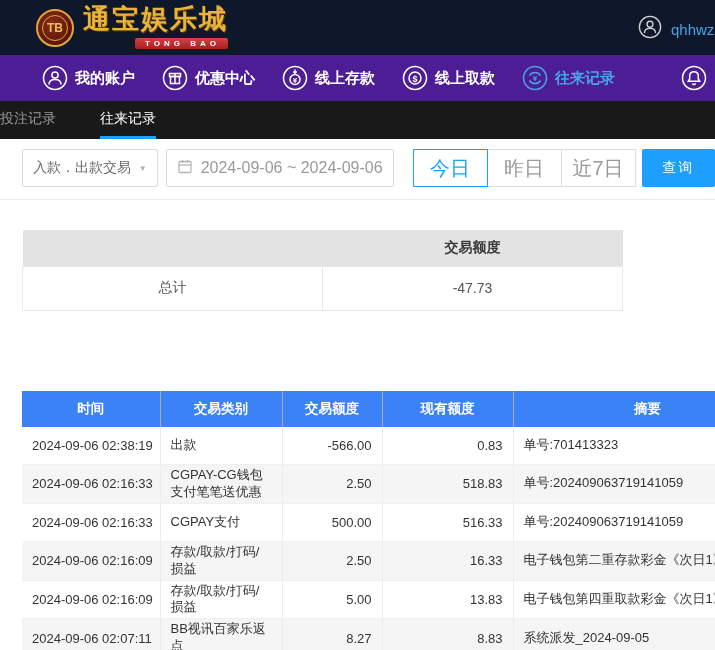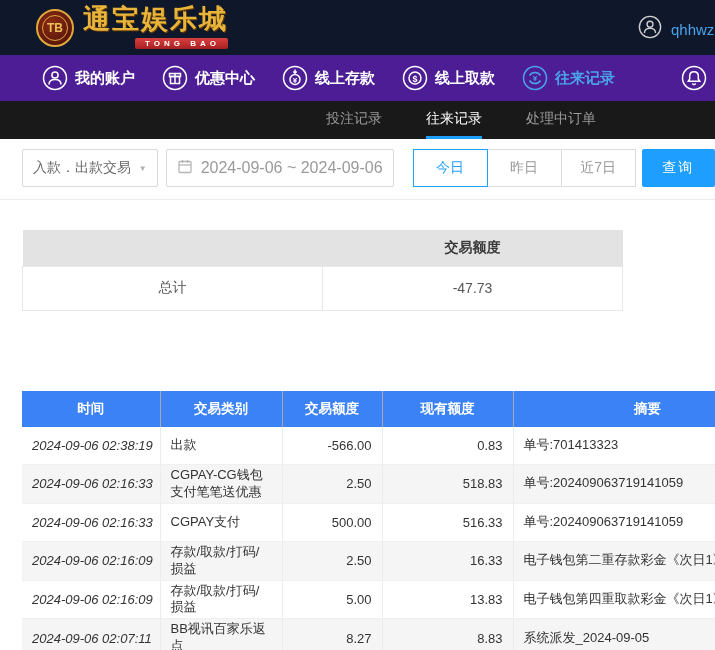--- a/index.html
+++ b/index.html
@@ -19,53 +19,53 @@
   .username { color:#4aa3e8; font-size:15px; white-space:nowrap; }
 
   
   .mainnav { height:46px; background:#4c1d95; display:flex; align-items:center; gap:27px; padding-left:42px; }
   .nav-item { display:flex; align-items:center; gap:7px; color:#fff; font-size:15px; font-weight:bold; cursor:pointer; white-space:nowrap; }
   .nav-item.active { color:#4aa3e8; }
   .nav-item svg { display:block; }
   .nav-bell { margin-left:auto; margin-right:8px; }
 
   
-  .subnav { height:38px; background:#191919; display:flex; gap:44px; padding-left:326px; }
+  .subnav { height:38px; background:#191919; display:flex; gap:44px; }
   .subtab { color:#9a9a9a; font-size:14px; line-height:35px; height:38px; cursor:pointer; white-space:nowrap; }
   .subtab.active { color:#fff; border-bottom:3px solid #1e9fff; }
 
   
   .filters { display:flex; align-items:center; padding:10px 0 12px 22px; border-bottom:1px solid #ebebeb; }
   .select { width:152px; height:38px; border:1px solid #d9d9d9; border-radius:2px; display:flex; align-items:center;
             justify-content:space-between; padding:0 10px; font-size:14px; color:#666; cursor:pointer; margin-right:8px; }
   .caret { font-size:8px; color:#b0b0b0; }
   .datepicker { width:230px; height:38px; border:1px solid #d9d9d9; border-radius:2px; display:flex; align-items:center;
                 gap:8px; padding:0 10px; font-size:16px; color:#9a9a9a; cursor:pointer; margin-right:20px; white-space:nowrap; }
   .btn-group { display:flex; }
-  .qbtn { width:75px; height:38px; background:#fff; border:1px solid #dcdcdc; color:#9a9a9a; font-size:14px;
+  .qbtn { width:75px; height:38px; background:#fff; border:1px solid #dcdcdc; color:#9a9a9a; font-size:20px;
           margin-left:-1px; cursor:pointer; font-family:inherit; }
   .qbtn.active { border:1px solid #1e9fff; color:#1e9fff; position:relative; z-index:1; }
   .search-btn { margin-left:6px; width:84px; height:38px; background:#1e9fff; color:#fff; border:none; font-size:14px;
                 border-radius:2px; cursor:pointer; font-family:inherit; letter-spacing:2px; }
 
   
   .summary-wrap { margin:30px 0 0 22px; }
   table { border-collapse:collapse; }
   .summary-table th { width:300px; height:36px; background:#e3e3e3; color:#3a3a3a; font-size:14px; font-weight:bold; text-align:center; }
   .summary-table td { width:300px; height:44px; border:1px solid #e8e8e8; text-align:center; font-size:14px; color:#555; }
 
   
   .records-wrap { margin:80px 0 0 22px; width:760px; }
   .records-table { width:760px; table-layout:fixed; }
   .records-table th { height:36px; background:#3b82f6; color:#fff; font-size:13.5px; font-weight:bold; text-align:center;
                       border-right:1px solid #a9a9a9; }
   .records-table td { height:38px; padding:2px 10px; font-size:13px; color:#333; border-right:1px solid #ececec;
                       border-bottom:1px solid #f0f0f0; }
   .records-table tbody tr:nth-child(even) { background:#f5f5f5; }
-  .cell-time { text-align:left; white-space:nowrap;font-style:italic; }
+  .cell-time { text-align:left; white-space:nowrap; }
   .cell-type, .cell-summary { text-align:left; font-size:12.5px; line-height:1.3; }
   .cell-amount, .cell-balance { text-align:right; }
 </style>
 </head>
 <body>
 
 <header class="topbar">
   <div class="logo">
     <div class="coin">
       <span class="coin-inner">TB</span>
@@ -148,21 +148,20 @@
         <path d="M13 6.8c-2.7 0-4.3 1.9-4.3 4.3v2.9l-1.4 2.3h11.4l-1.4-2.3v-2.9c0-2.4-1.6-4.3-4.3-4.3z"></path>
         <path d="M11.6 18.3a1.4 1.4 0 0 0 2.8 0"></path>
       </svg>
     </span>
   </div>
 </nav>
 
 <div class="subnav">
   <div class="subtab">投注记录</div>
   <div class="subtab active">往来记录</div>
-  <div class="subtab">处理中订单</div>
 </div>
 
 <div class="filters">
   <div class="select">
     <span>入款．出款交易</span>
     <span class="caret">▼</span>
   </div>
   <div class="datepicker">
     <span>
       <svg width="16" height="16" viewBox="0 0 16 16" fill="none" stroke="#b5b5b5" stroke-width="1.3">

